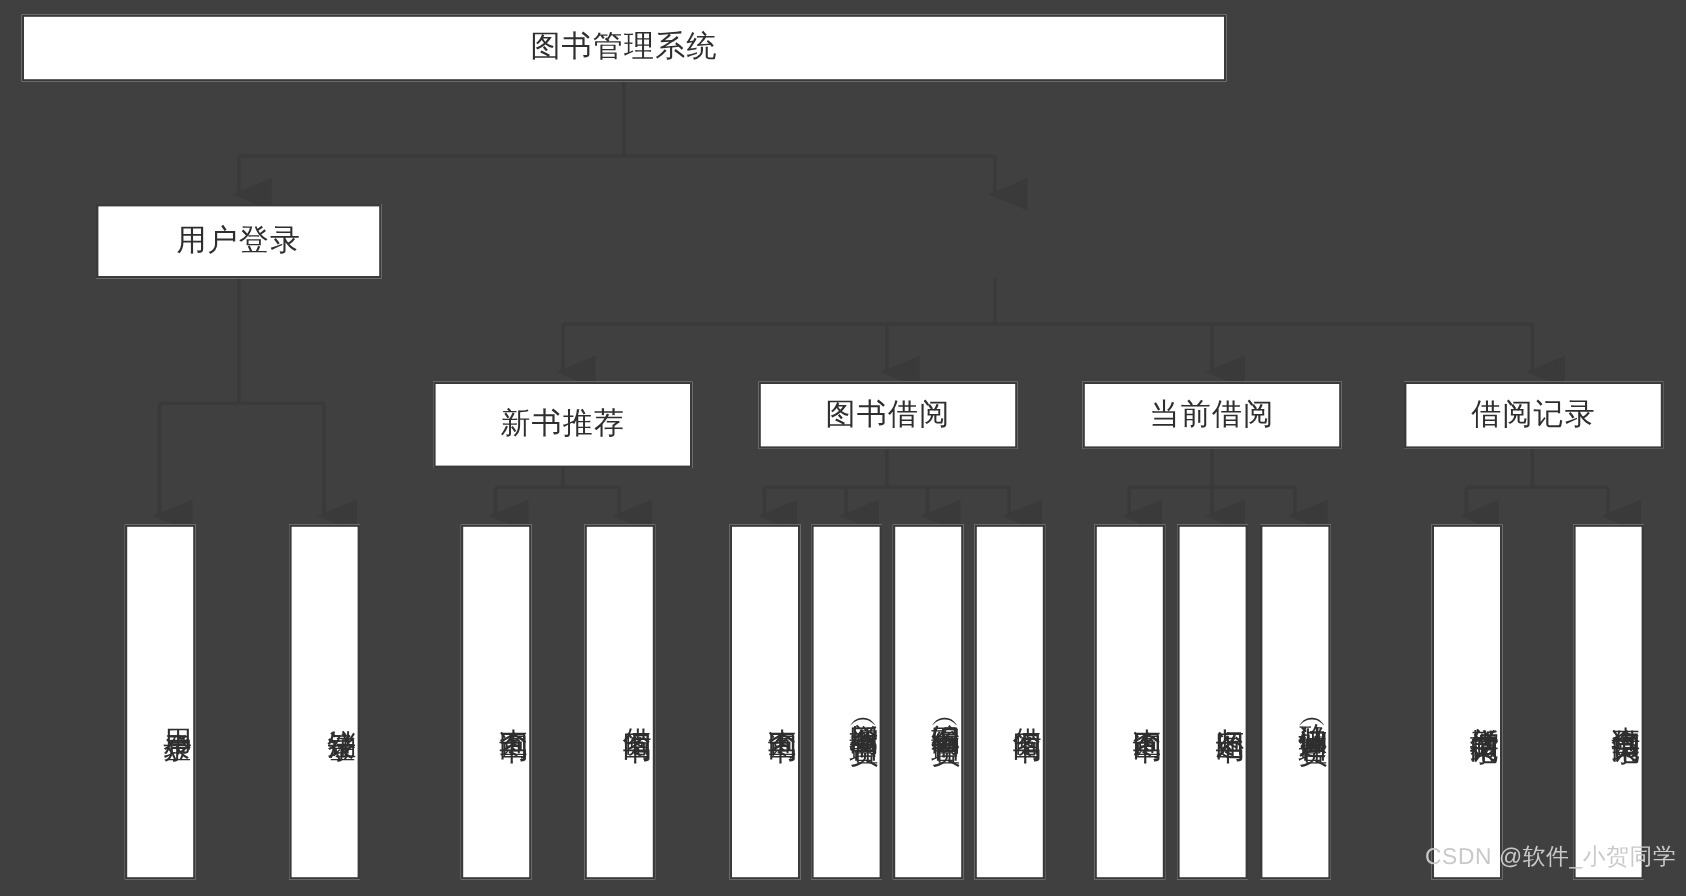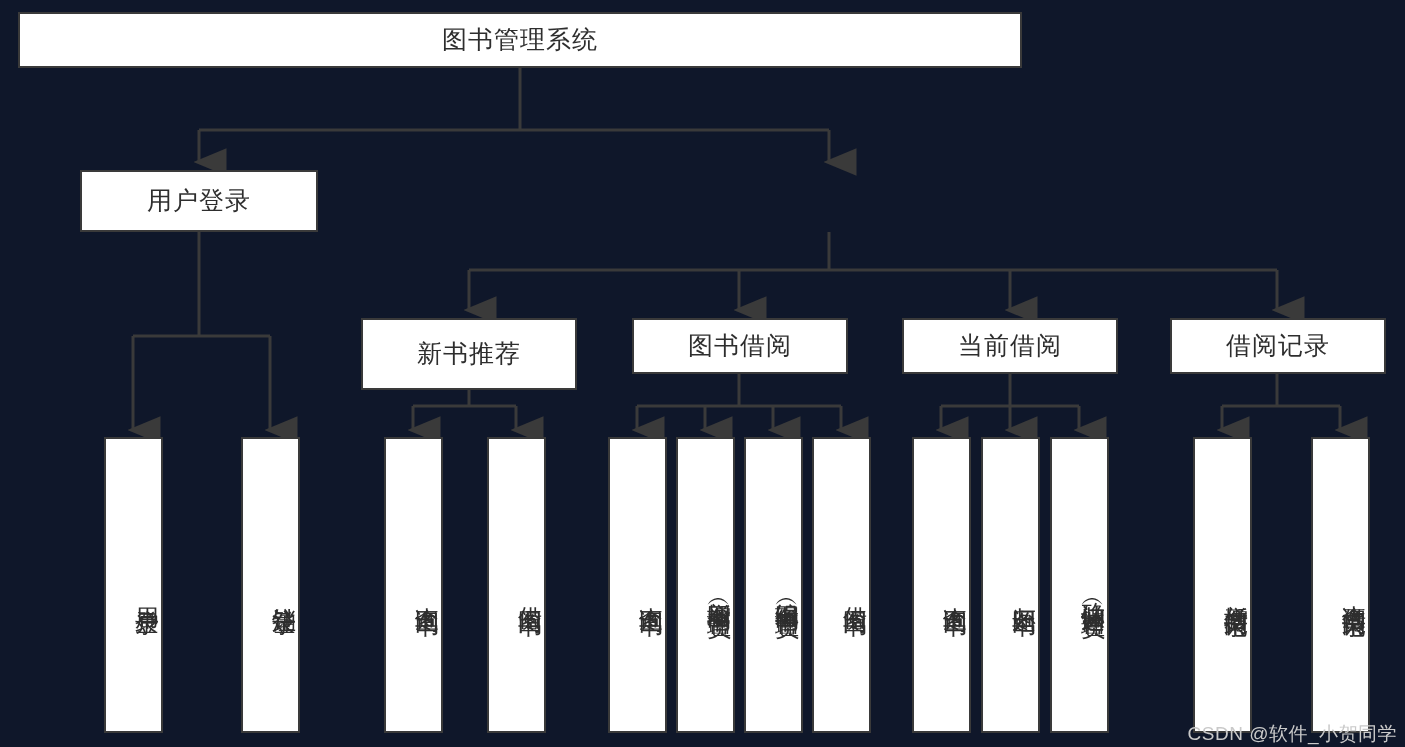--- a/index.html
+++ b/index.html
@@ -7,21 +7,21 @@
     padding: 0;
     background: #ffffff;
   }
   body {
     font-family: "Liberation Sans", "DejaVu Sans", sans-serif;
   }
   #canvas {
     position: relative;
     width: 1405px;
     height: 747px;
-    background: #0f172a;
+    background: #404040;
     overflow: hidden;
   }
   svg#wires {
     position: absolute;
     left: 0;
     top: 0;
     width: 1405px;
     height: 747px;
     pointer-events: none;
   }
@@ -52,21 +52,21 @@
   }
   .node.vert .vtext {
     writing-mode: vertical-rl;
     text-orientation: upright;
     display: block;
     white-space: normal;
   }
   #watermark {
     position: absolute;
     right: 8px;
-    bottom: 0;
+    bottom: 20px;
     font-size: 19px;
     color: #c9c9c9;
     letter-spacing: 0.5px;
     white-space: nowrap;
   }
 </style>
 </head>
 <body>
 
 <div id="canvas">

